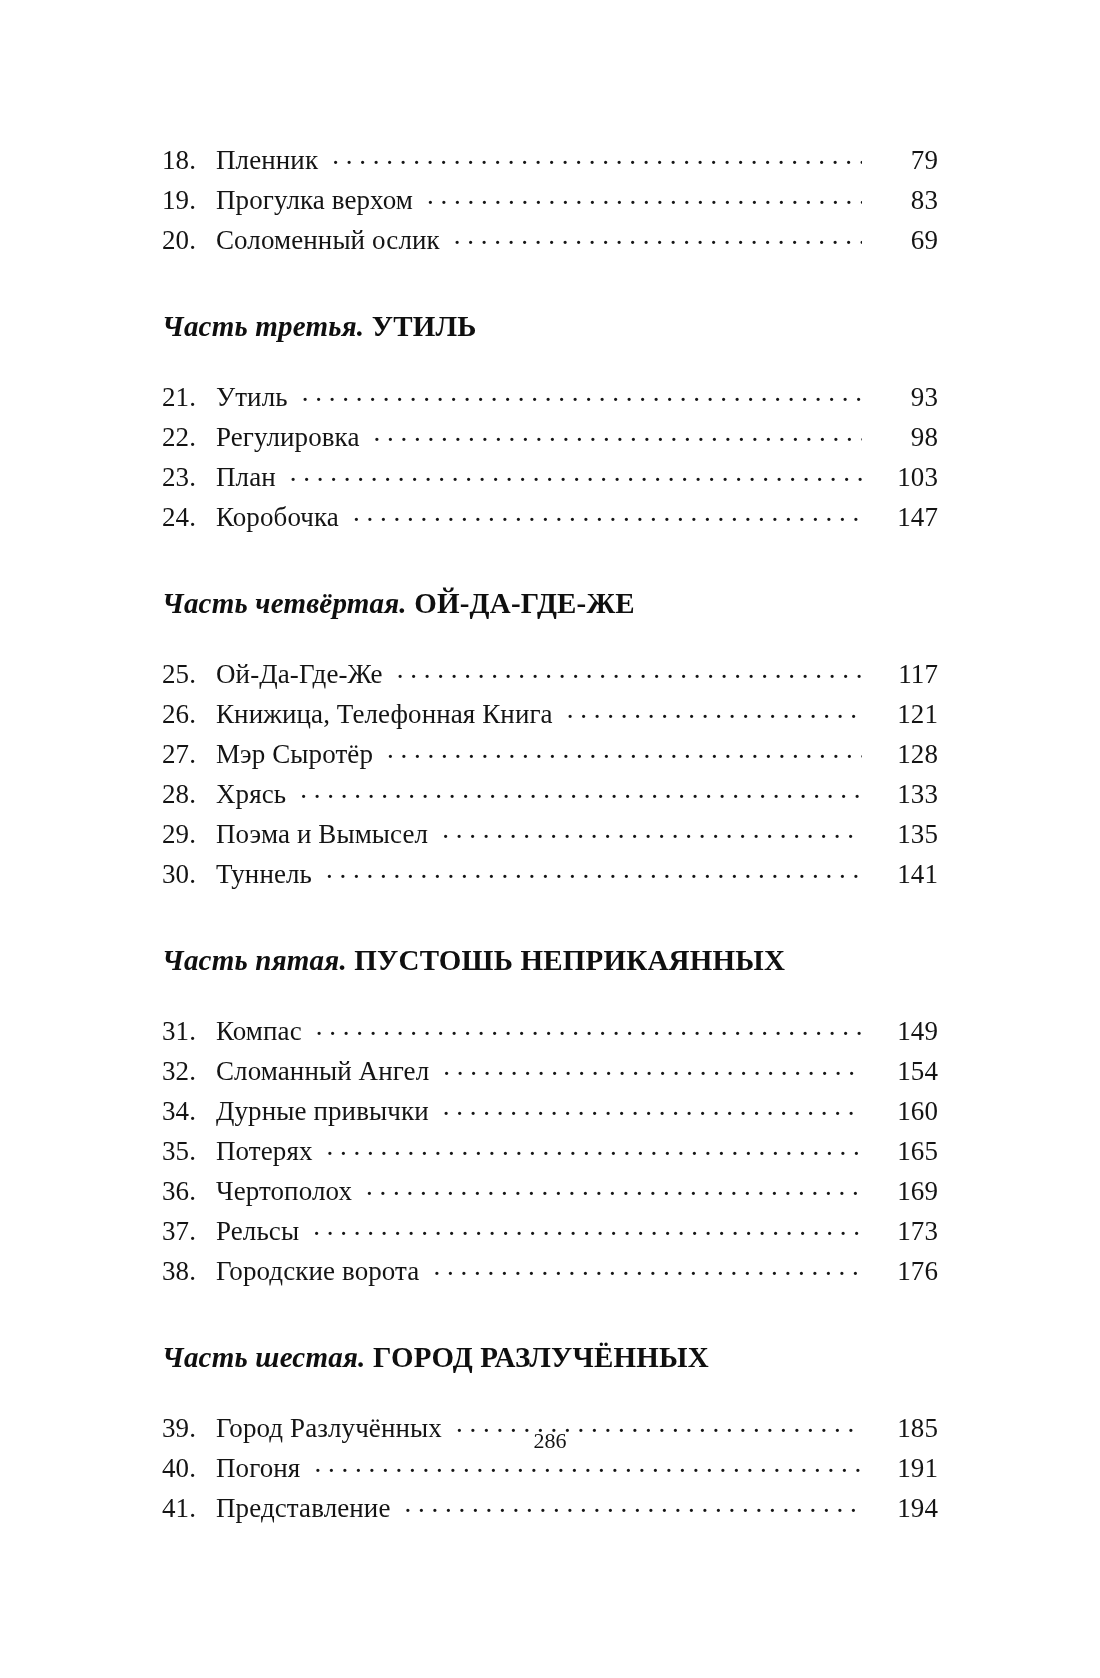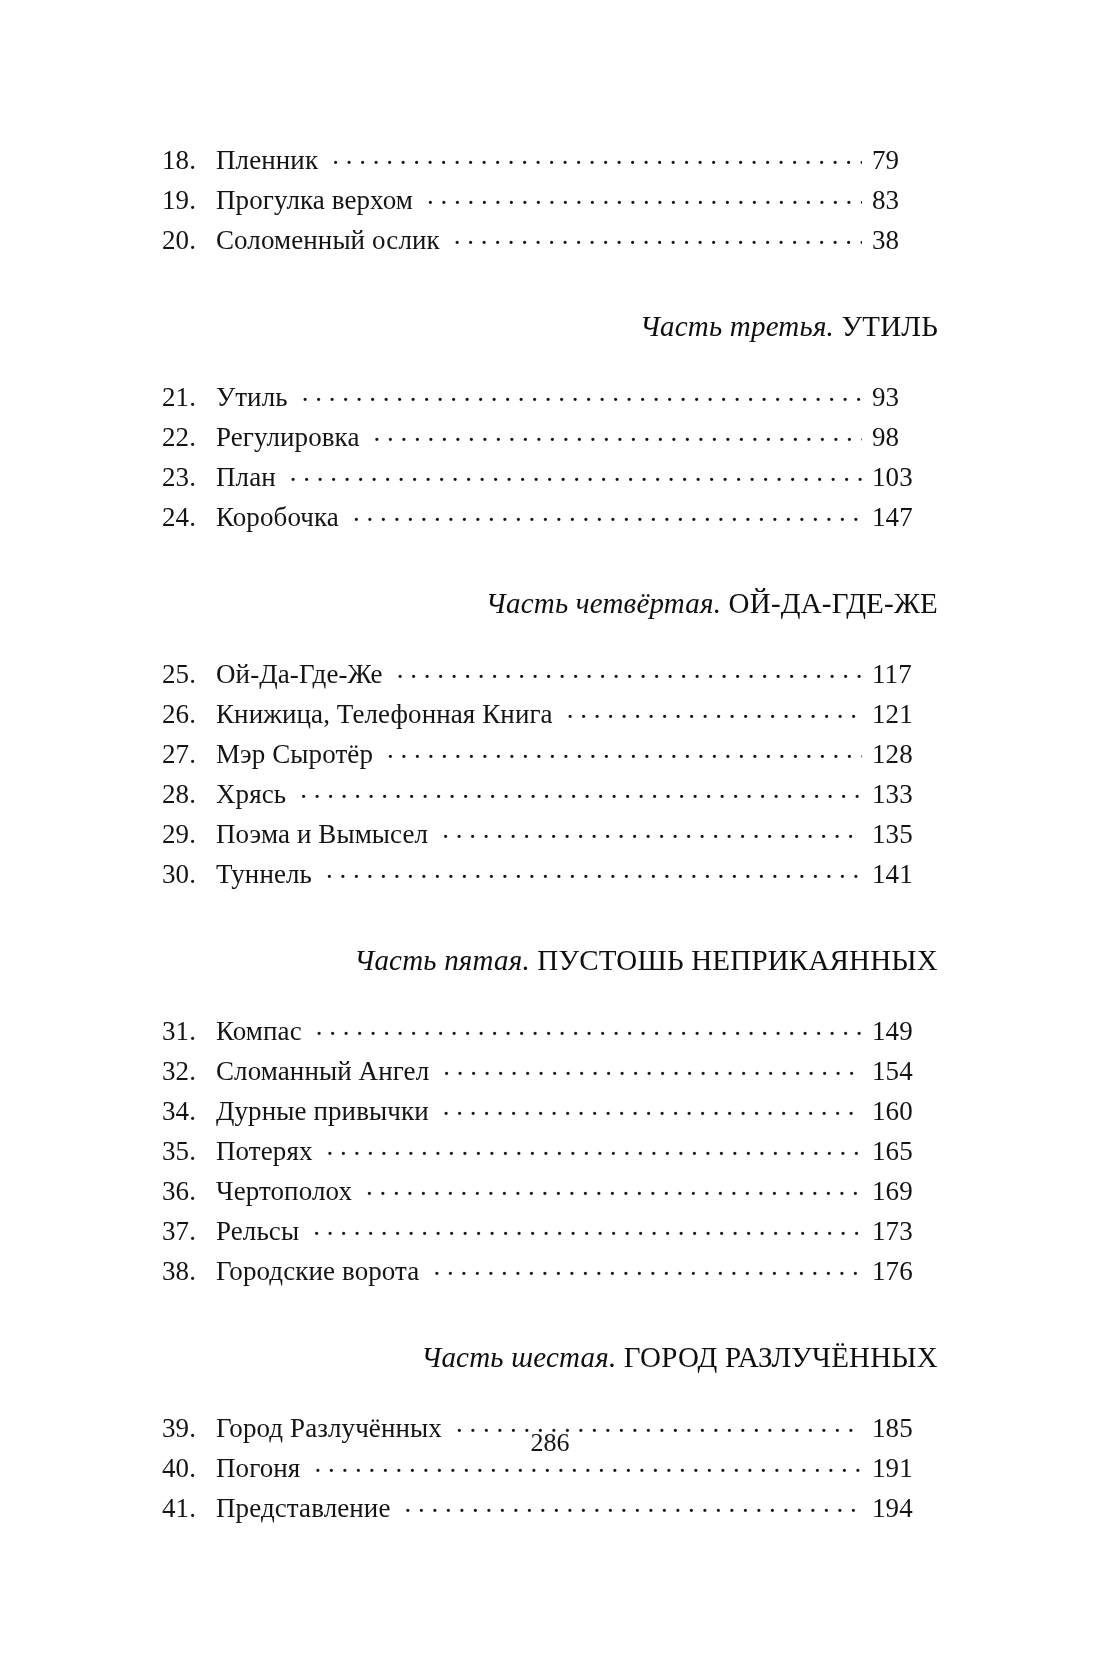--- a/index.html
+++ b/index.html
@@ -74,30 +74,30 @@
     white-space: nowrap;
     letter-spacing: 0px;
     font-size: 27px;
     line-height: 1em;
     color: #141414;
   }
 
   .toc-page {
     flex: 0 0 auto;
     width: 66px;
-    text-align: left;
+    text-align: right;
     white-space: nowrap;
     padding-left: 6px;
   }
 
   
   .part-heading {
-    text-align: right;
+    text-align: left;
     font-size: 29px;
-    font-weight: normal;
+    font-weight: bold;
     color: #0f0f0f;
     margin: 50px 0 34px 0;
     white-space: nowrap;
     letter-spacing: 0.2px;
   }
   .part-heading .part-label {
     font-style: italic;
   }
   .part-heading .part-name {
     font-style: normal;
@@ -107,21 +107,21 @@
     margin: 0;
   }
 
   
   .folio {
     position: absolute;
     left: 0;
     right: 0;
     top: 1428px;
     text-align: center;
-    font-size: 26px;
+    font-size: 22px;
     color: #141414;
   }
 </style>
 </head>
 <body>
 
 <div class="page">
   <div class="content" id="toc-root">
       <div class="group">
         <div class="toc-entry">
@@ -133,21 +133,21 @@
         <div class="toc-entry">
           <span class="toc-num">19.</span>
           <span class="toc-title">Прогулка верхом</span>
           <span class="toc-leader"></span>
           <span class="toc-page">83</span>
         </div>
         <div class="toc-entry">
           <span class="toc-num">20.</span>
           <span class="toc-title">Соломенный ослик</span>
           <span class="toc-leader"></span>
-          <span class="toc-page">38</span>
+          <span class="toc-page">69</span>
         </div>
       </div>
       <div class="group">
         <div class="part-heading"><span class="part-label">Часть третья.</span> <span class="part-name">УТИЛЬ</span></div>
         <div class="toc-entry">
           <span class="toc-num">21.</span>
           <span class="toc-title">Утиль</span>
           <span class="toc-leader"></span>
           <span class="toc-page">93</span>
         </div>

